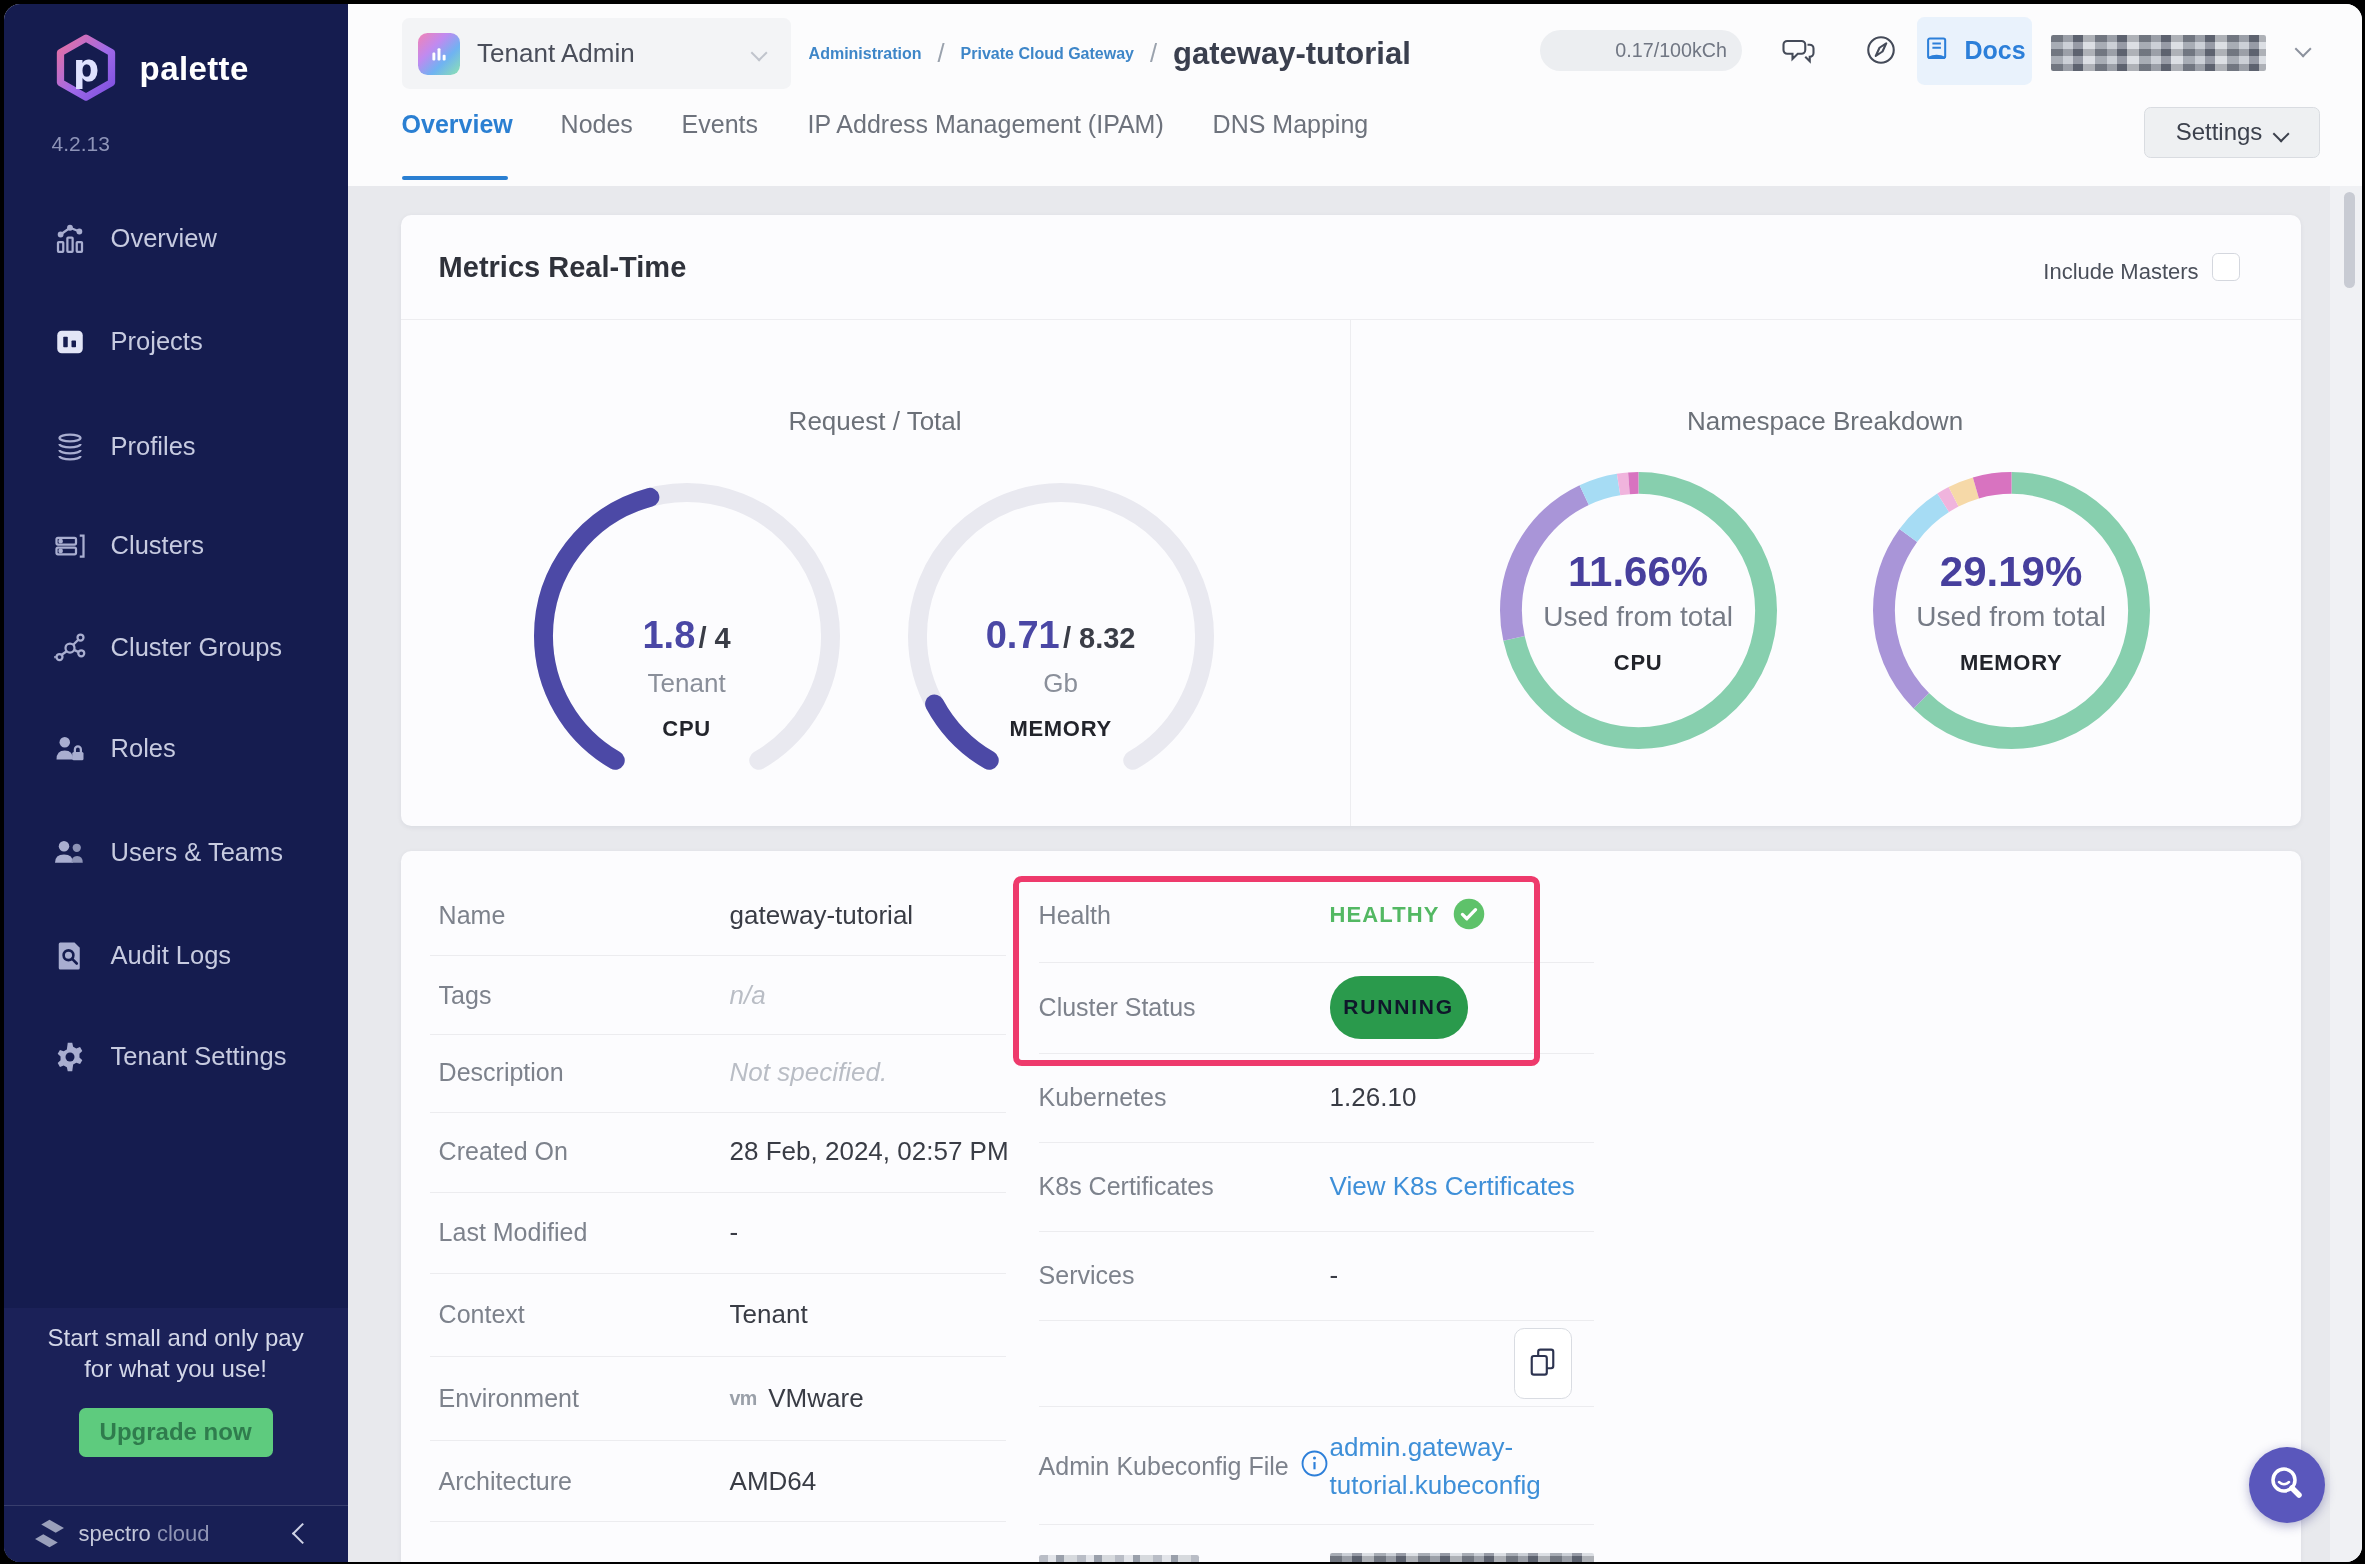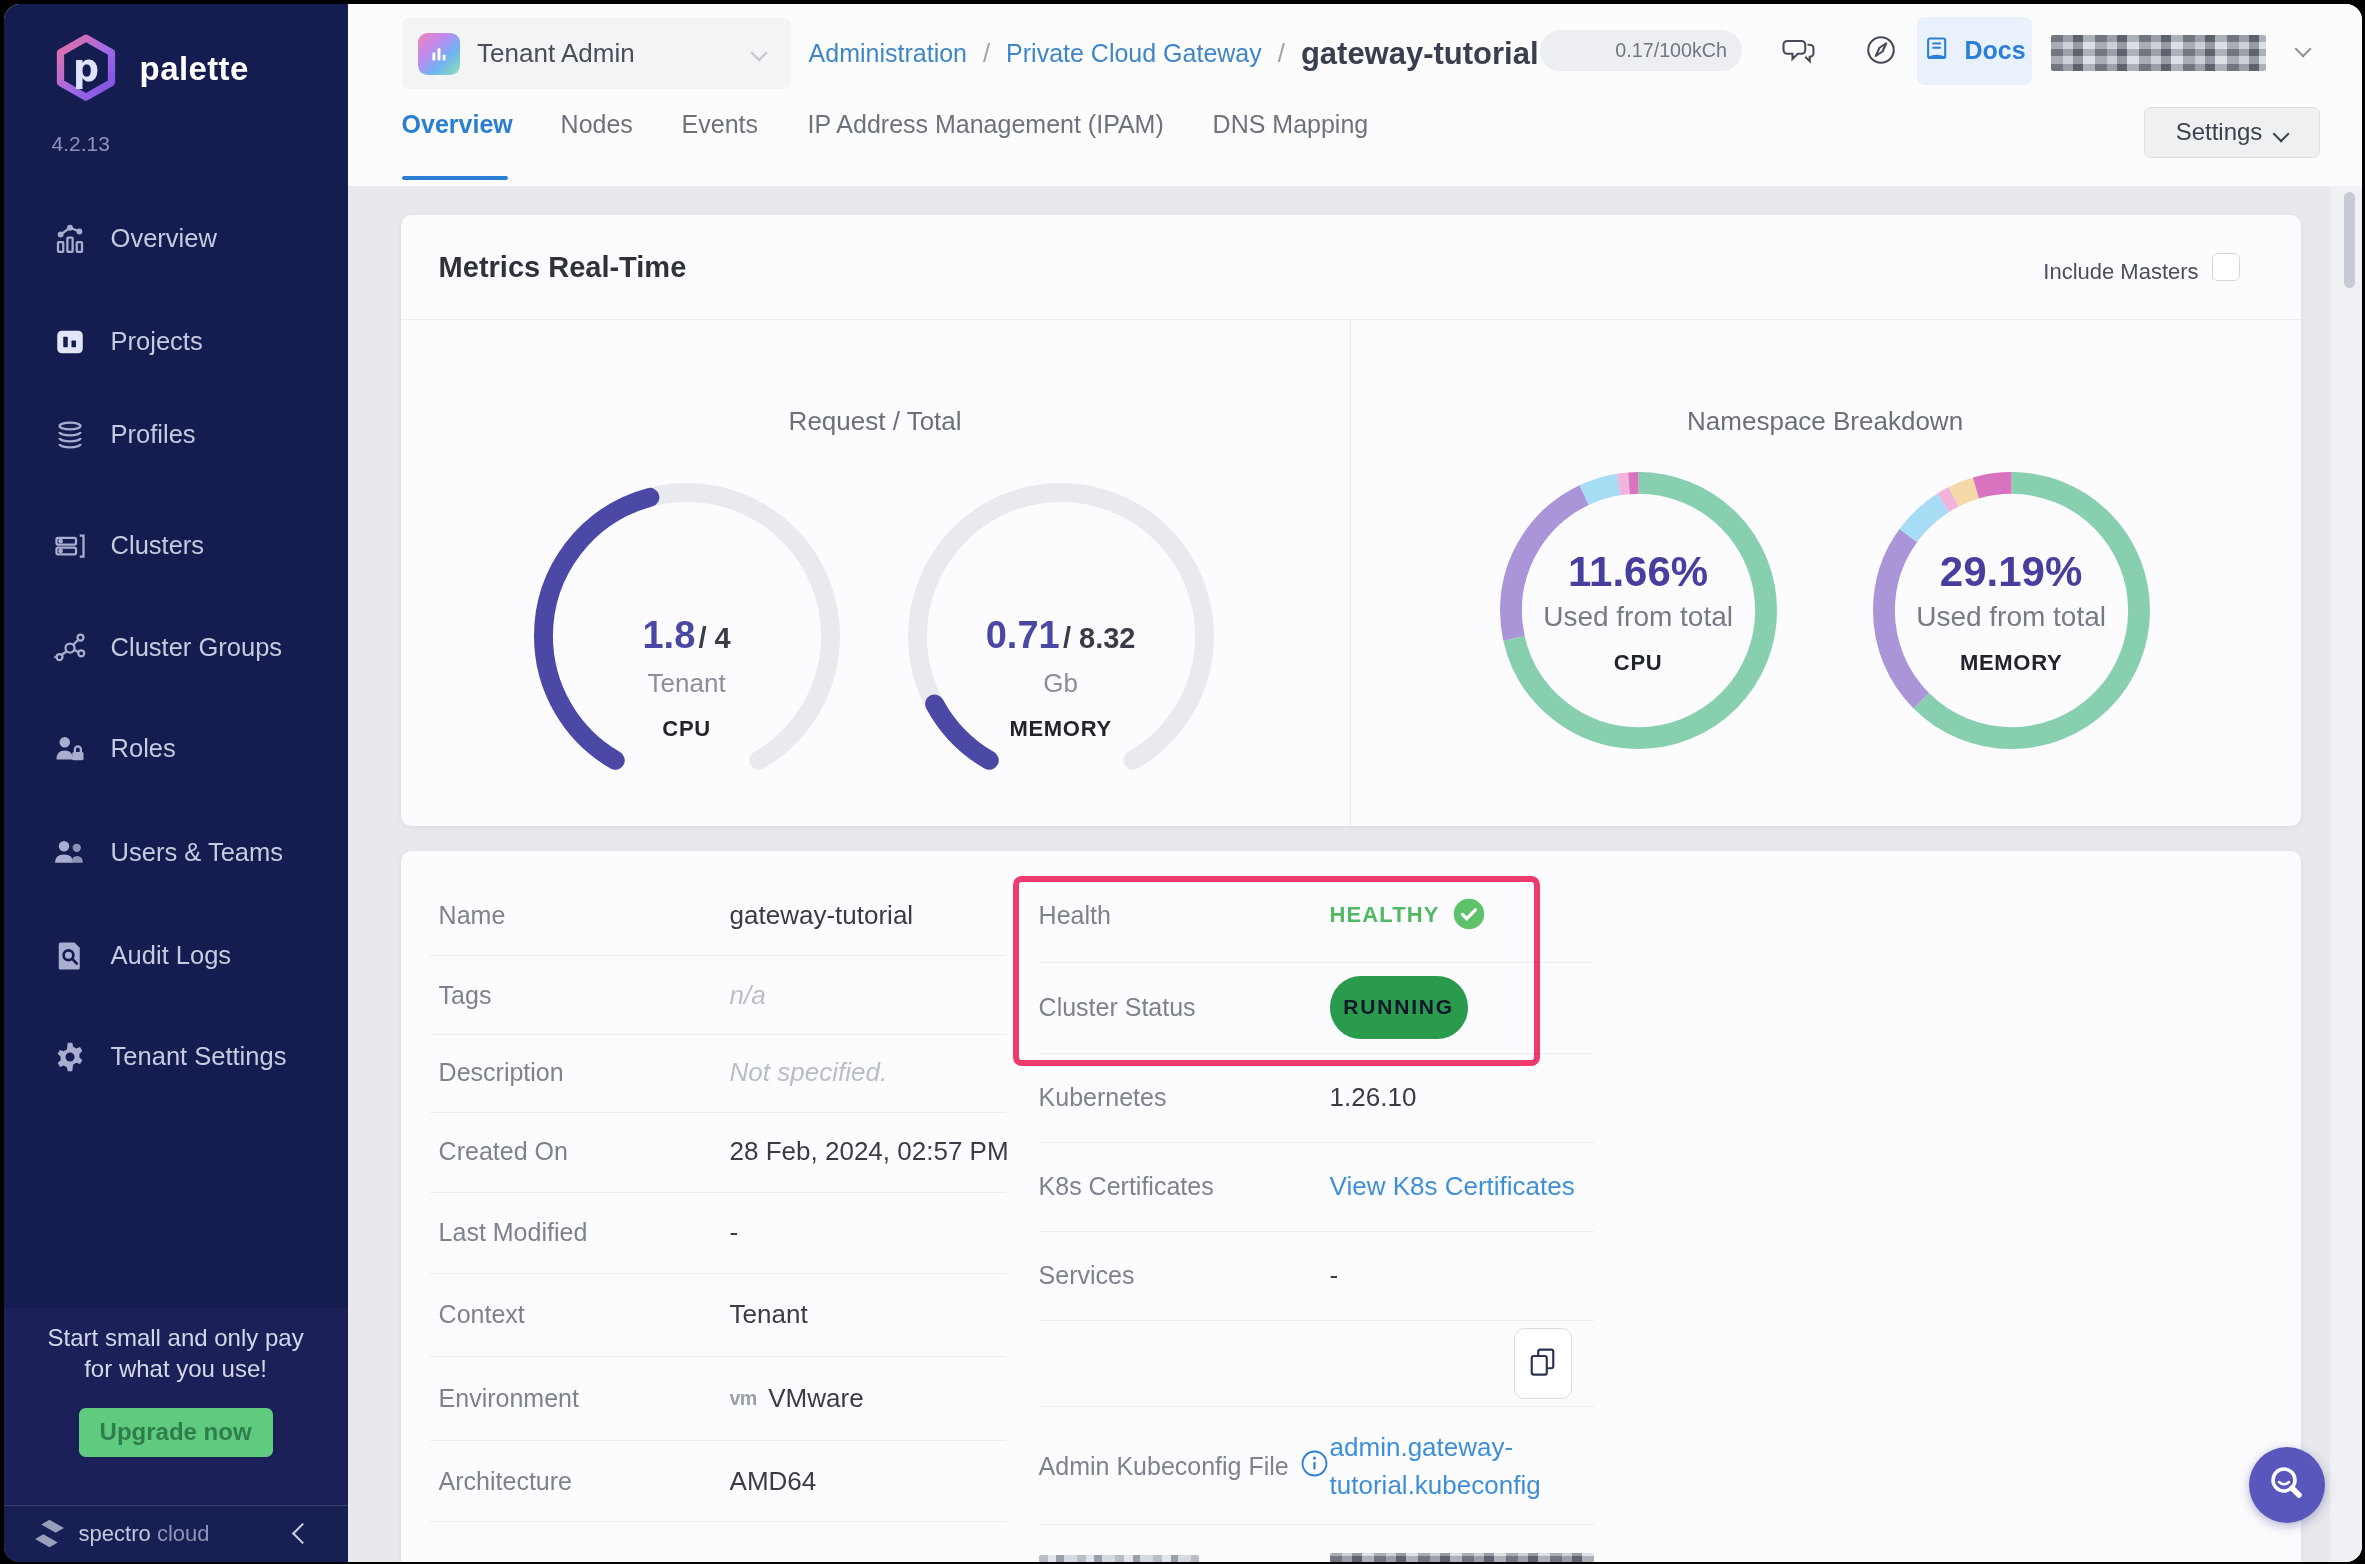--- a/index.html
+++ b/index.html
@@ -22,21 +22,21 @@
   .side-footer-text{font-size:22px;margin-left:13px;}
   .chev{display:inline-block;width:10.2px;height:10.2px;border-right:2.2px solid currentColor;border-bottom:2.2px solid currentColor;transform:rotate(45deg);}
   .chev-left{transform:rotate(135deg);width:13px;height:13px;border-width:2.9px;}
 
   
   .topbar{position:absolute;left:344px;top:0;width:2015px;height:182px;background:#fcfcfd;}
   .scope-pill{position:absolute;left:54px;top:14.6px;width:389px;height:71px;background:#f3f4f6;border-radius:7.3px;display:flex;align-items:center;cursor:pointer;}
   .scope-ic{width:42px;height:42px;border-radius:9.5px;margin-left:16px;background:linear-gradient(135deg,#f383b4 0%,#c08af0 35%,#6fb3f2 65%,#8de3b0 100%);display:flex;align-items:center;justify-content:center;}
   .scope-label{font-size:26px;color:#4a4e5a;margin-left:17.5px;flex:1;}
   .breadcrumb{position:absolute;left:461px;top:0;height:100px;display:flex;align-items:center;gap:16px;}
-  .bc-link{font-size:25px;color:#3e86c8;cursor:pointer;}
+  .bc-link{font-size:16px;color:#3e86c8;cursor:pointer;font-weight:bold;}
   .bc-sep{font-size:25.5px;color:#9aa2ad;}
   .bc-current{font-size:31px;font-weight:600;color:#3a3f4e;}
   .usage-pill{position:absolute;left:1192px;top:26px;width:202px;height:41px;background:#eceef1;border-radius:20.4px;display:flex;align-items:center;justify-content:flex-end;padding-right:14.6px;box-sizing:border-box;}
   .usage-text{font-size:19.7px;color:#707683;}
   .hdr-ic{position:absolute;top:28px;width:36px;height:36px;cursor:pointer;}
   .docs-btn{position:absolute;left:1569px;top:13px;width:115px;height:68px;background:#e9f2fc;border-radius:7.3px;display:flex;align-items:center;justify-content:center;gap:13px;cursor:pointer;}
   .docs-label{font-size:25px;color:#2c7fd9;font-weight:600;}
   .redacted{background:repeating-linear-gradient(0deg,rgba(0,0,0,.16) 0 7.3px,rgba(255,255,255,.28) 7.3px 14.6px),repeating-linear-gradient(90deg,#878d99 0 11.6px,#b9bec8 11.6px 22px,#6f7584 22px 32px,#cfd3da 32px 44px);border-radius:2.2px;}
   .redacted-lite{background:repeating-linear-gradient(90deg,#b9bdc6 0 8.7px,#e3e5ea 8.7px 17.5px,#9aa0ab 17.5px 25px,#d7dade 25px 38px);border-radius:2.2px;}
   .tab{position:absolute;top:106px;font-size:25px;color:#6d727c;cursor:pointer;}
@@ -124,21 +124,21 @@
     <div class="nav-item" style="top:287px">
       <span class="nav-ic">
         <svg width="36" height="36" viewBox="0 0 48 48">
           <rect x="7" y="9" width="34" height="30" rx="6" fill="#e2e5f6"></rect>
           <rect x="15" y="17" width="6" height="14" rx="1" fill="#151c4f"></rect>
             <rect x="26" y="22" width="6" height="9" rx="1" fill="#151c4f"></rect>
         </svg>
       </span>
       <span class="nav-label">Projects</span>
     </div>
-    <div class="nav-item" style="top:380px">
+    <div class="nav-item" style="top:392px">
       <span class="nav-ic">
         <svg width="36" height="36" viewBox="0 0 48 48" fill="none" stroke="#a9aed0" stroke-width="3">
           <ellipse cx="24" cy="12" rx="14" ry="4.5"></ellipse>
           <path d="M10 20 a14 4.5 0 0 0 28 0"></path>
             <path d="M10 28 a14 4.5 0 0 0 28 0"></path>
             <path d="M10 36 a14 4.5 0 0 0 28 0"></path>
         </svg>
       </span>
       <span class="nav-label">Profiles</span>
     </div>

